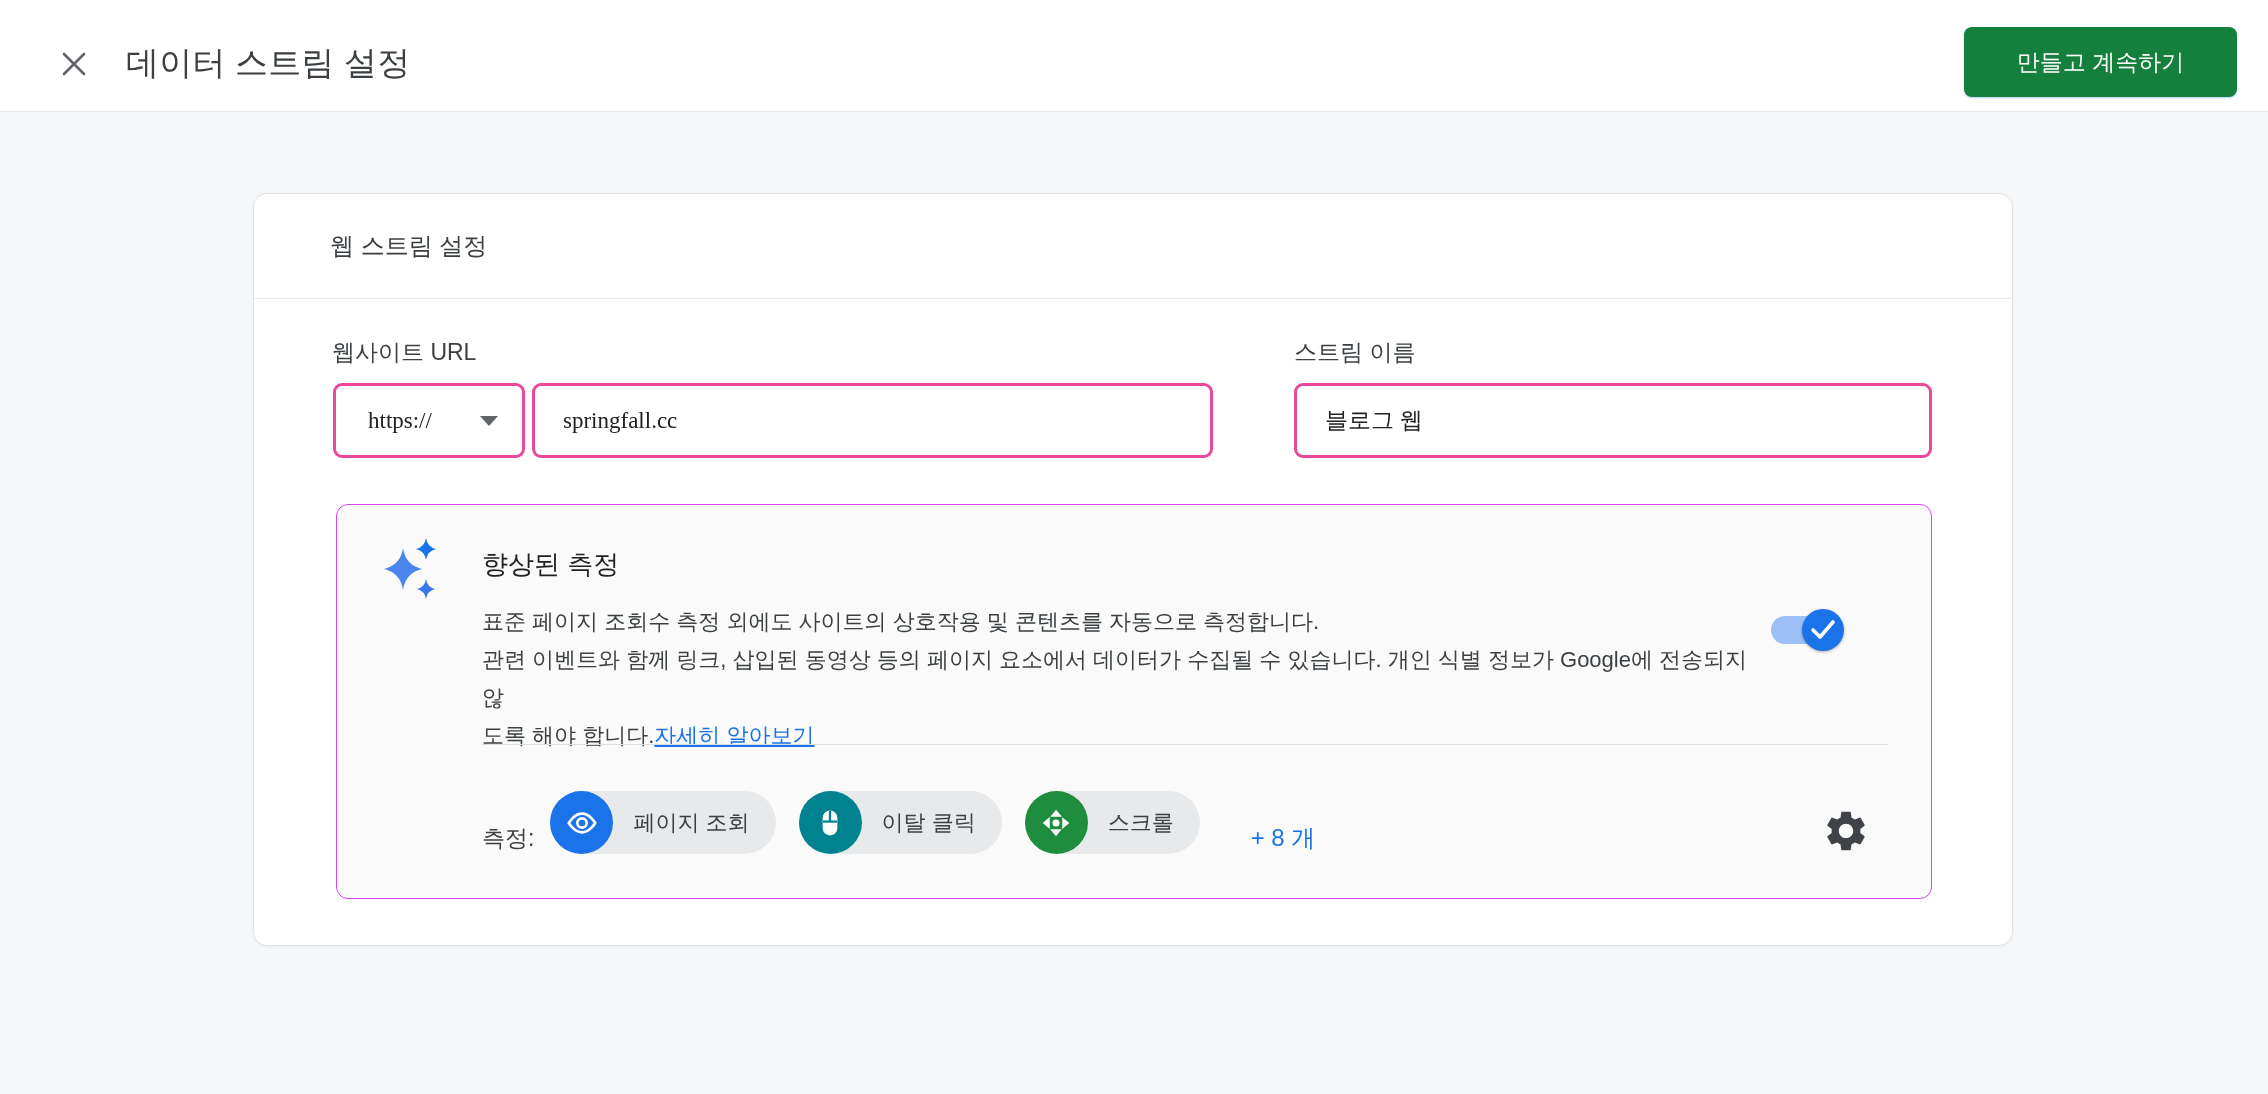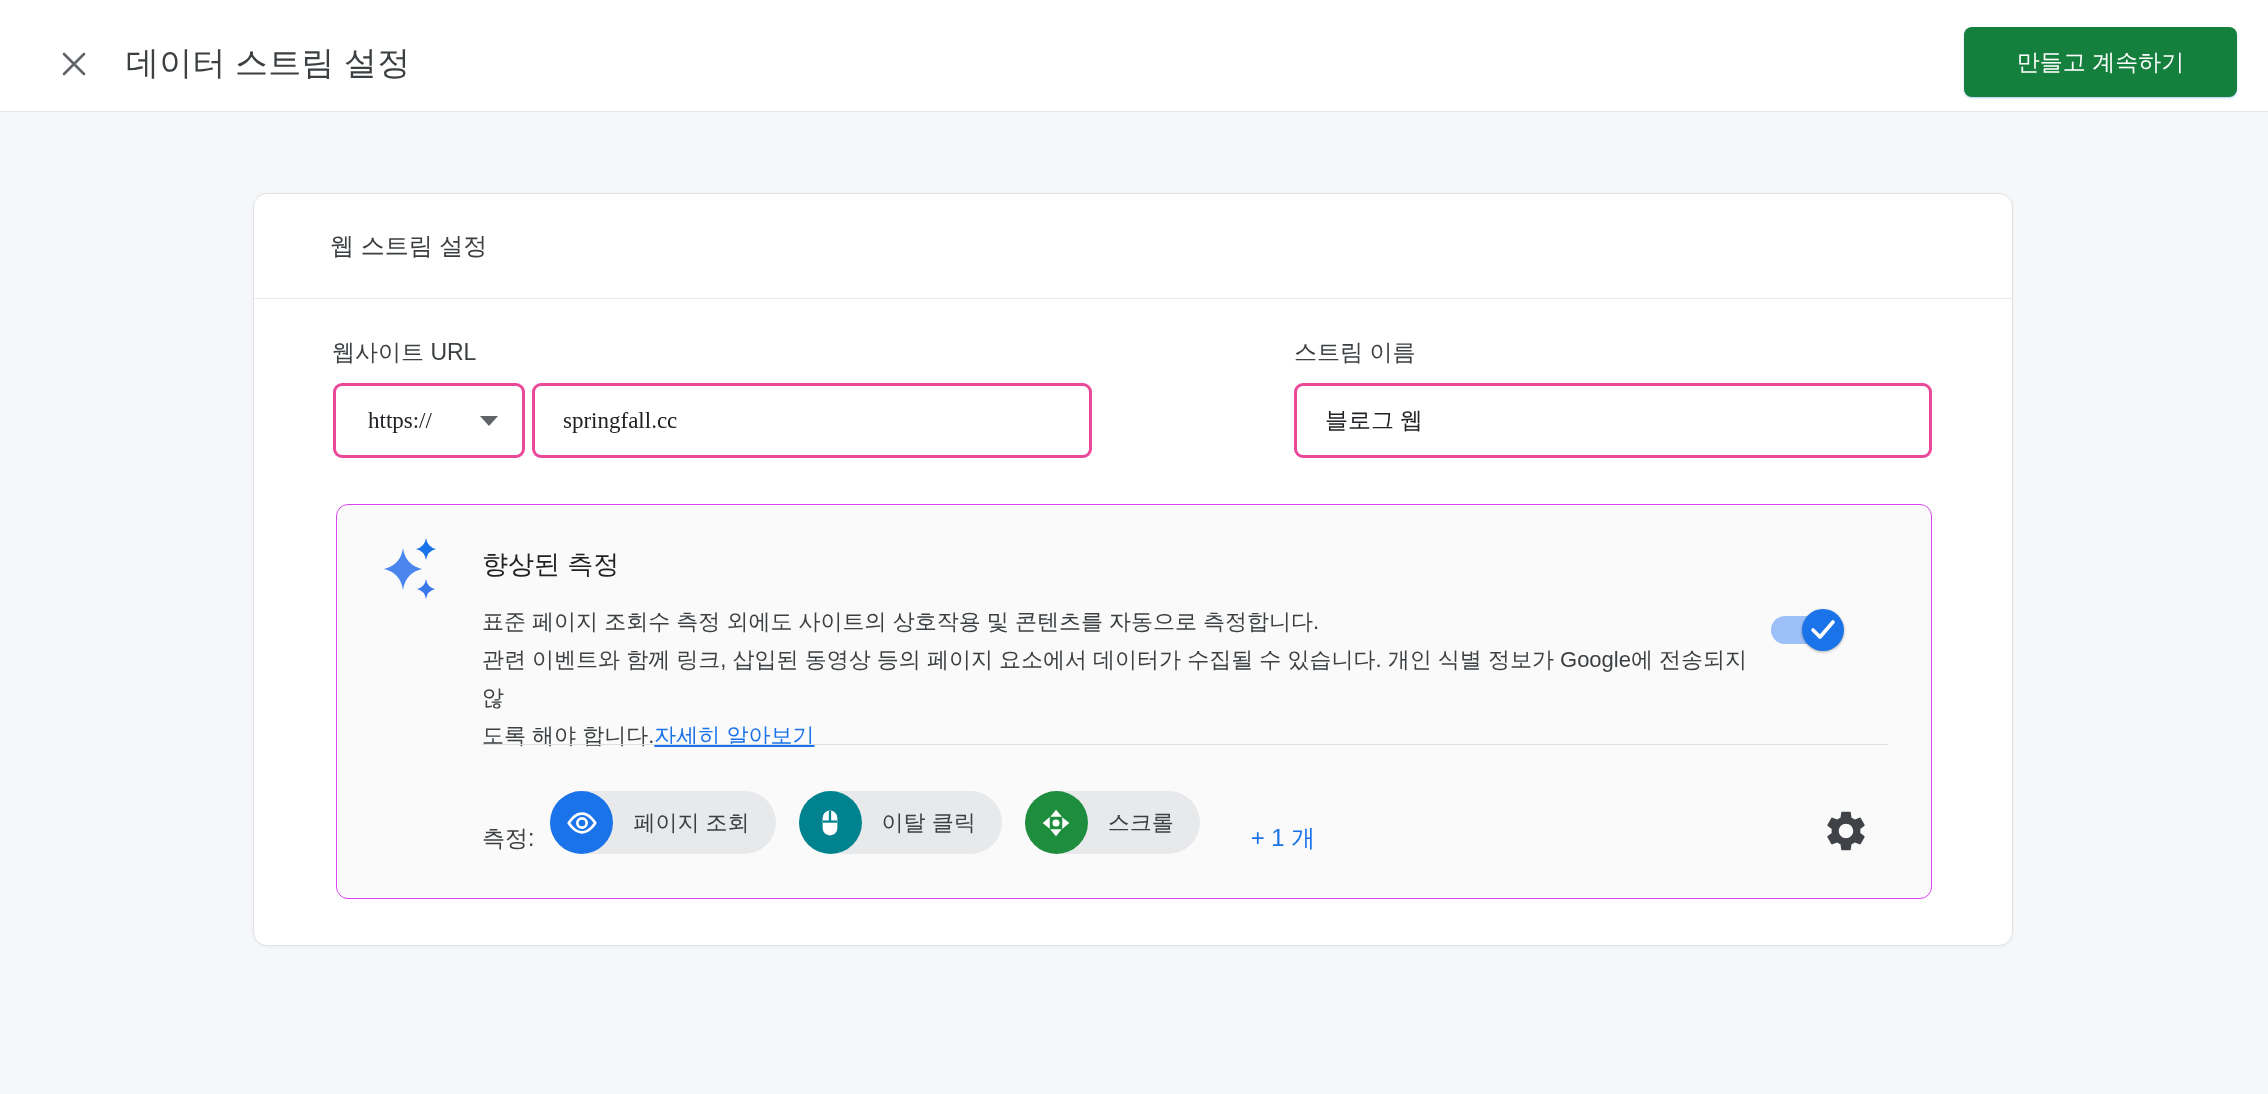--- a/index.html
+++ b/index.html
@@ -25,21 +25,21 @@
   .label-name { left:1040px; top:143px; }
 
   .text-input, .protocol-select {
     position:absolute; top:189px; height:75px; background:#ffffff;
     border:3px solid #ec4899; border-radius:9px; font-size:23px; color:#202124;
     font-family:Liberation Serif, serif;
   }
   .protocol-select { left:79px; width:192px; display:flex; align-items:center; justify-content:space-between; padding:0 24px 0 32px; cursor:pointer; }
   .protocol-text { white-space:nowrap; }
   .caret-icon { display:inline-block; width:0; height:0; border-left:9px solid transparent; border-right:9px solid transparent; border-top:10px solid #5f6368; }
-  .input-url  { left:278px; width:560px; padding:0 28px; }
+  .input-url  { left:278px; width:681px; padding:0 28px; }
   .input-name { left:1040px; width:638px; padding:0 28px; }
 
   
   .enhanced { position:absolute; left:82px; top:310px; width:1596px; height:395px; background:#fafafa; border:1px solid #d946ef; border-radius:12px; }
   .sparkle-icon { position:absolute; left:44px; top:30px; }
   .enhanced-title { position:absolute; left:145px; top:42px; font-size:26px; font-weight:500; color:#202124; white-space:nowrap; }
   .enhanced-desc { position:absolute; left:145px; top:98px; width:1272px; font-size:22px; line-height:38px; color:#3c4043; }
   .enhanced-desc .desc-text { white-space:pre-line; }
   .learn-more { color:#1a73e8; text-decoration:underline; cursor:pointer; }
 
@@ -150,21 +150,21 @@
               <path d="M12,2.6 L16.2,7.6 L8,7.6 Z" fill="#ffffff"></path>
               <path d="M12,21.4 L7.8,16.4 L16,16.4 Z" fill="#ffffff"></path>
               <path d="M2.6,12 L7.6,7.8 L7.6,16 Z" fill="#ffffff"></path>
               <path d="M21.4,12 L16.4,16.2 L16.4,8 Z" fill="#ffffff"></path>
               <circle cx="12" cy="12" r="2.5" fill="#ffffff"></circle>
             </svg>
           </span>
           <span class="chip-label">스크롤</span>
         </div>
 
-        <button class="more-link">+ 1 개</button>
+        <button class="more-link">+ 8 개</button>
       </div>
 
       <button class="gear-btn" aria-label="settings">
         <span style="display:flex;">
           <svg width="48" height="48" viewBox="0 0 24 24" fill="#3f4347">
             <path d="M19.14,12.94c0.04-0.3,0.06-0.61,0.06-0.94c0-0.32-0.02-0.64-0.07-0.94l2.03-1.58c0.18-0.14,0.23-0.41,0.12-0.61 l-1.92-3.32c-0.12-0.22-0.37-0.29-0.59-0.22l-2.39,0.96c-0.5-0.38-1.03-0.7-1.62-0.94L14.4,2.81c-0.04-0.24-0.24-0.41-0.48-0.41 h-3.84c-0.24,0-0.43,0.17-0.47,0.41L9.25,5.35C8.66,5.59,8.12,5.92,7.63,6.29L5.24,5.33c-0.22-0.08-0.47,0-0.59,0.22L2.74,8.87 C2.62,9.08,2.66,9.34,2.86,9.48l2.03,1.58C4.84,11.36,4.8,11.69,4.8,12s0.02,0.64,0.07,0.94l-2.03,1.58 c-0.18,0.14-0.23,0.41-0.12,0.61l1.92,3.32c0.12,0.22,0.37,0.29,0.59,0.22l2.39-0.96c0.5,0.38,1.03,0.7,1.62,0.94l0.36,2.54 c0.05,0.24,0.24,0.41,0.48,0.41h3.84c0.24,0,0.44-0.17,0.47-0.41l0.36-2.54c0.59-0.24,1.13-0.56,1.62-0.94l2.39,0.96 c0.22,0.08,0.47,0,0.59-0.22l1.92-3.32c0.12-0.22,0.07-0.47-0.12-0.61L19.14,12.94z M12,15.6c-1.98,0-3.6-1.62-3.6-3.6 s1.62-3.6,3.6-3.6s3.6,1.62,3.6,3.6S13.98,15.6,12,15.6z"></path>
           </svg>
         </span>
       </button>
 

